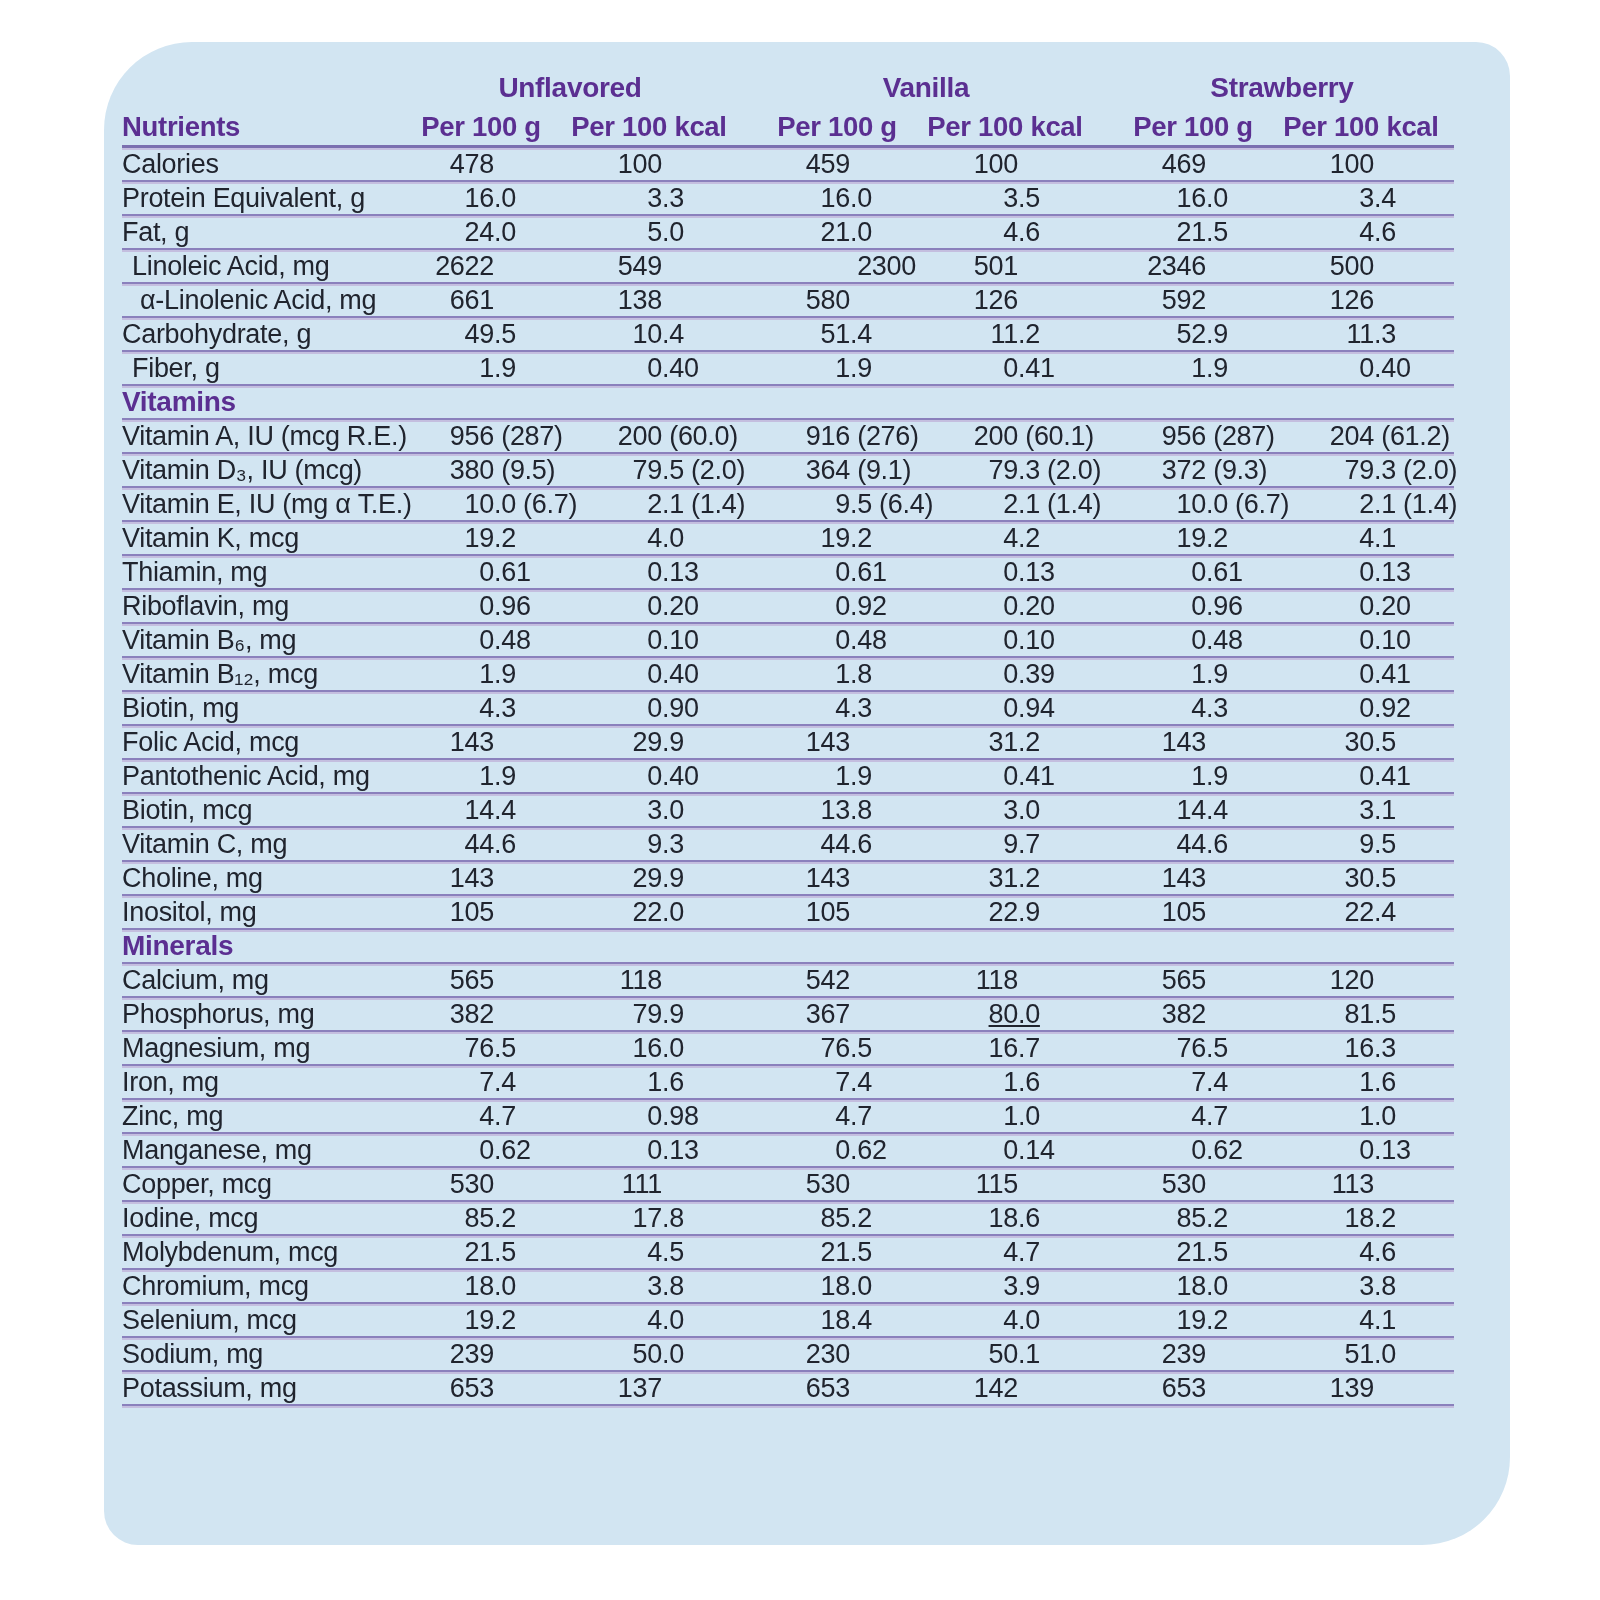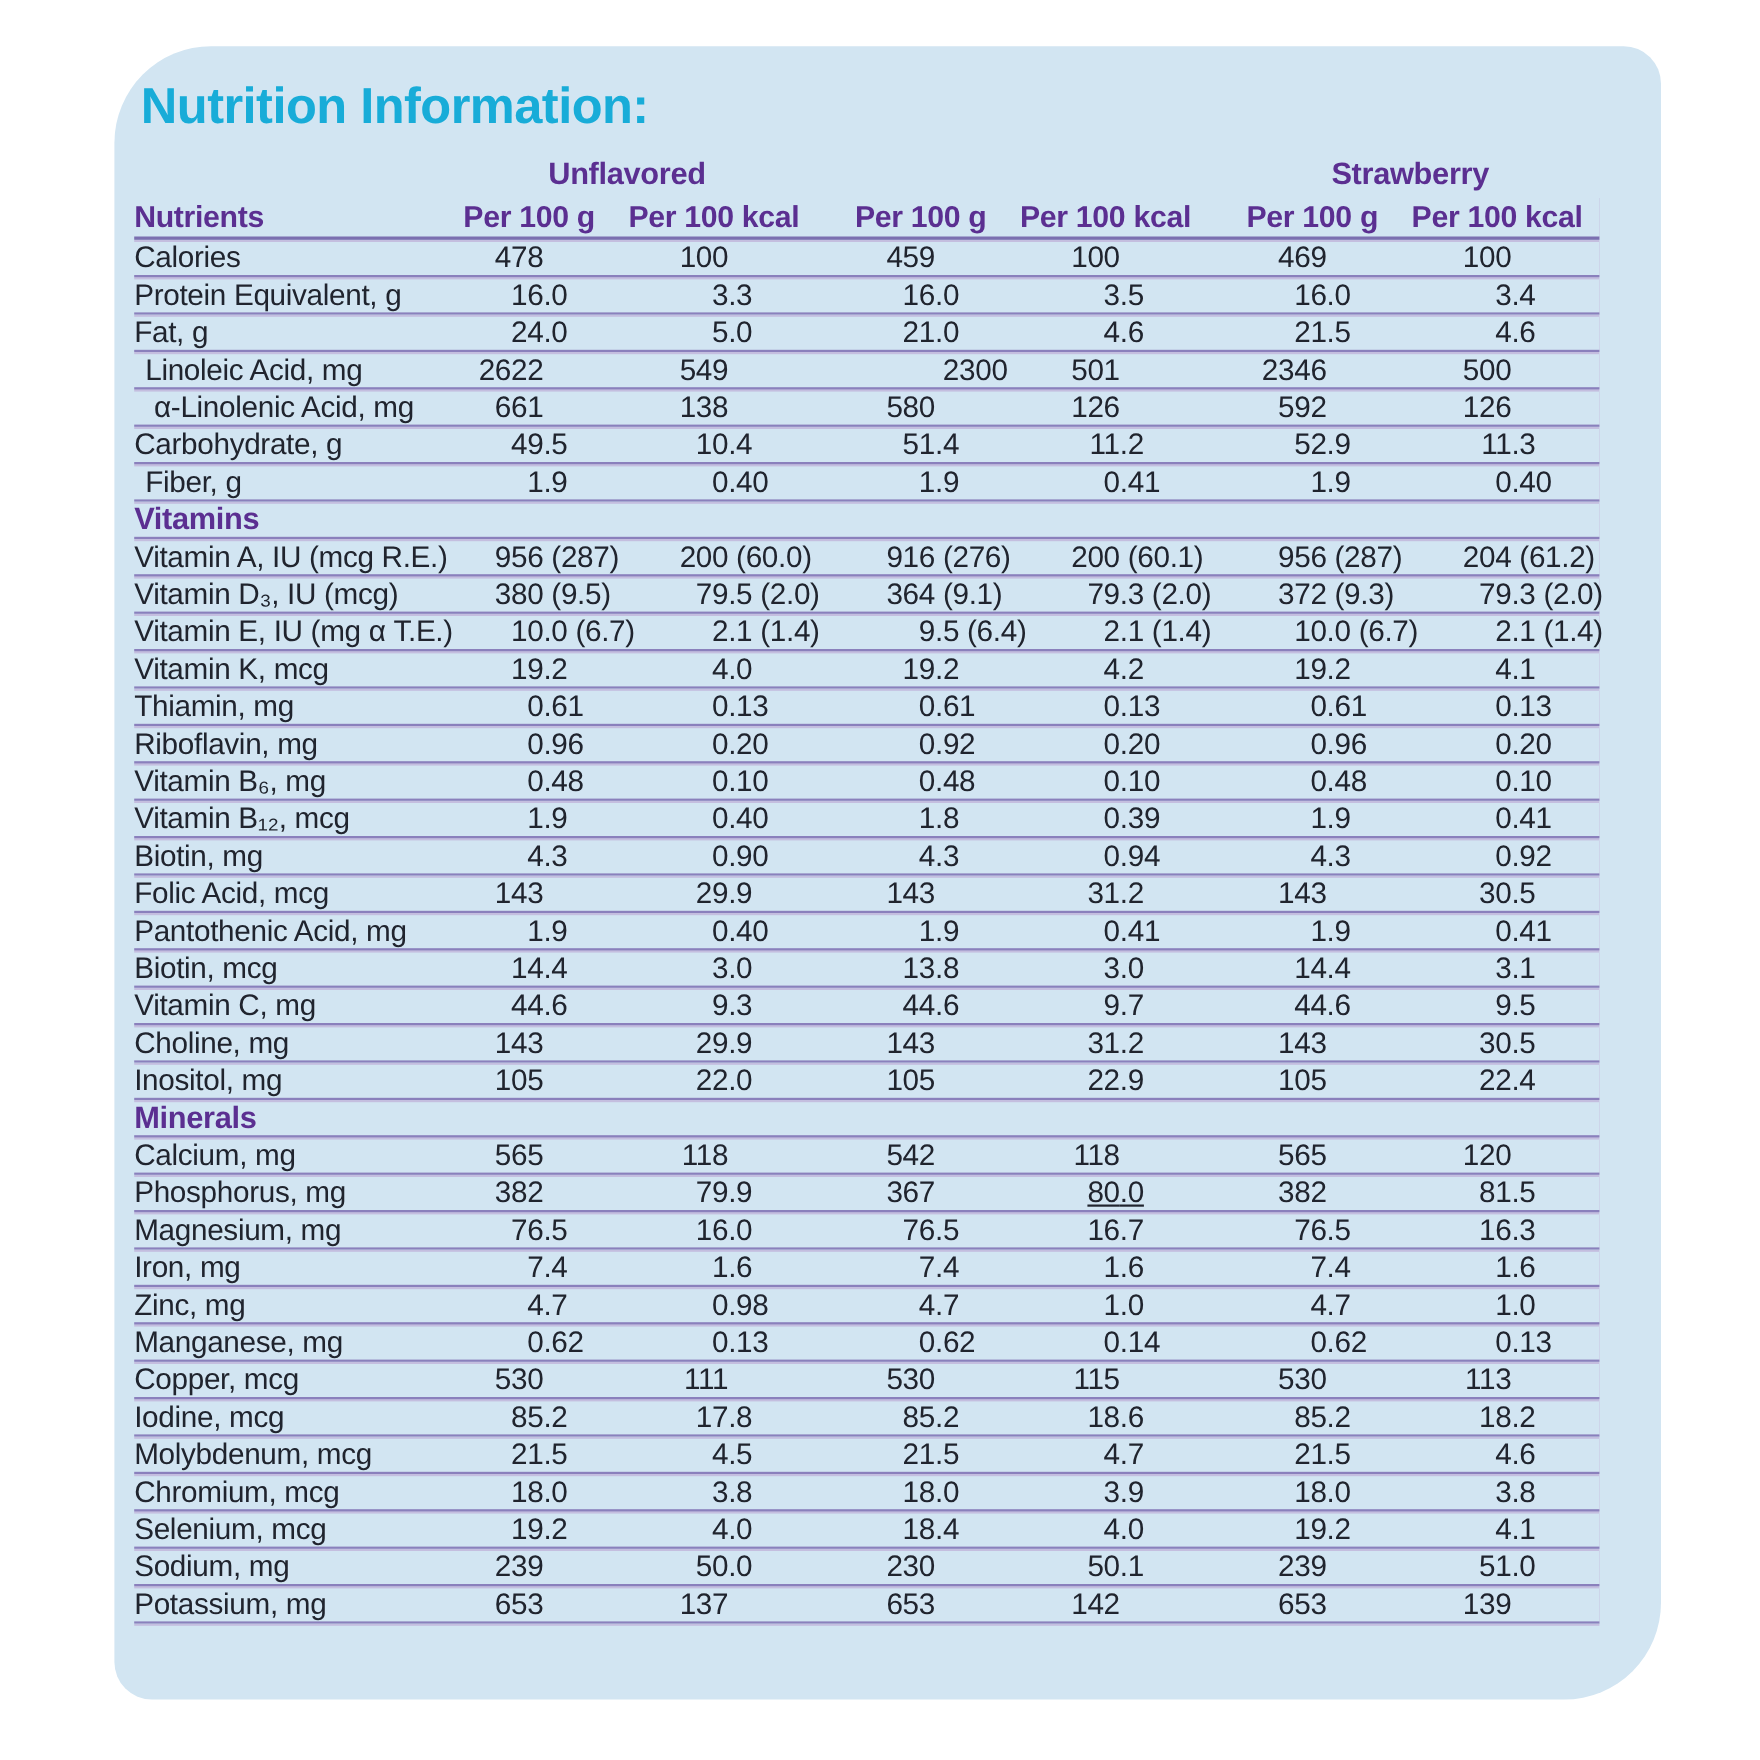--- a/index.html
+++ b/index.html
@@ -51,24 +51,24 @@
   .val .fp{white-space:pre;text-align:left;}
   .val.g .fp{width:66px;}
   .val.k .fp{width:76px;}
   .ind1{padding-left:10px;}
   .ind2{padding-left:18px;}
 </style>
 </head>
 <body>
 
 <div class="panel">
-  <h1 class="title">Nutrition Information:</h1>
   <div class="tbl" id="tbl">
       <div class="row head1">
         <div class="group-label" style="grid-column: 2 / span 2;">Unflavored</div>
+        <div class="group-label" style="grid-column: 5 / span 2;">Vanilla</div>
         <div class="group-label" style="grid-column: 8 / span 2;">Strawberry</div>
       </div>
       <div class="row head2">
         <div class="label">Nutrients</div>
         <div class="colhead" style="grid-column: 2;">Per 100 g</div>
         <div class="colhead" style="grid-column: 3;">Per 100 kcal</div>
         <div class="colhead" style="grid-column: 5;">Per 100 g</div>
         <div class="colhead" style="grid-column: 6;">Per 100 kcal</div>
         <div class="colhead" style="grid-column: 8;">Per 100 g</div>
         <div class="colhead" style="grid-column: 9;">Per 100 kcal</div>

